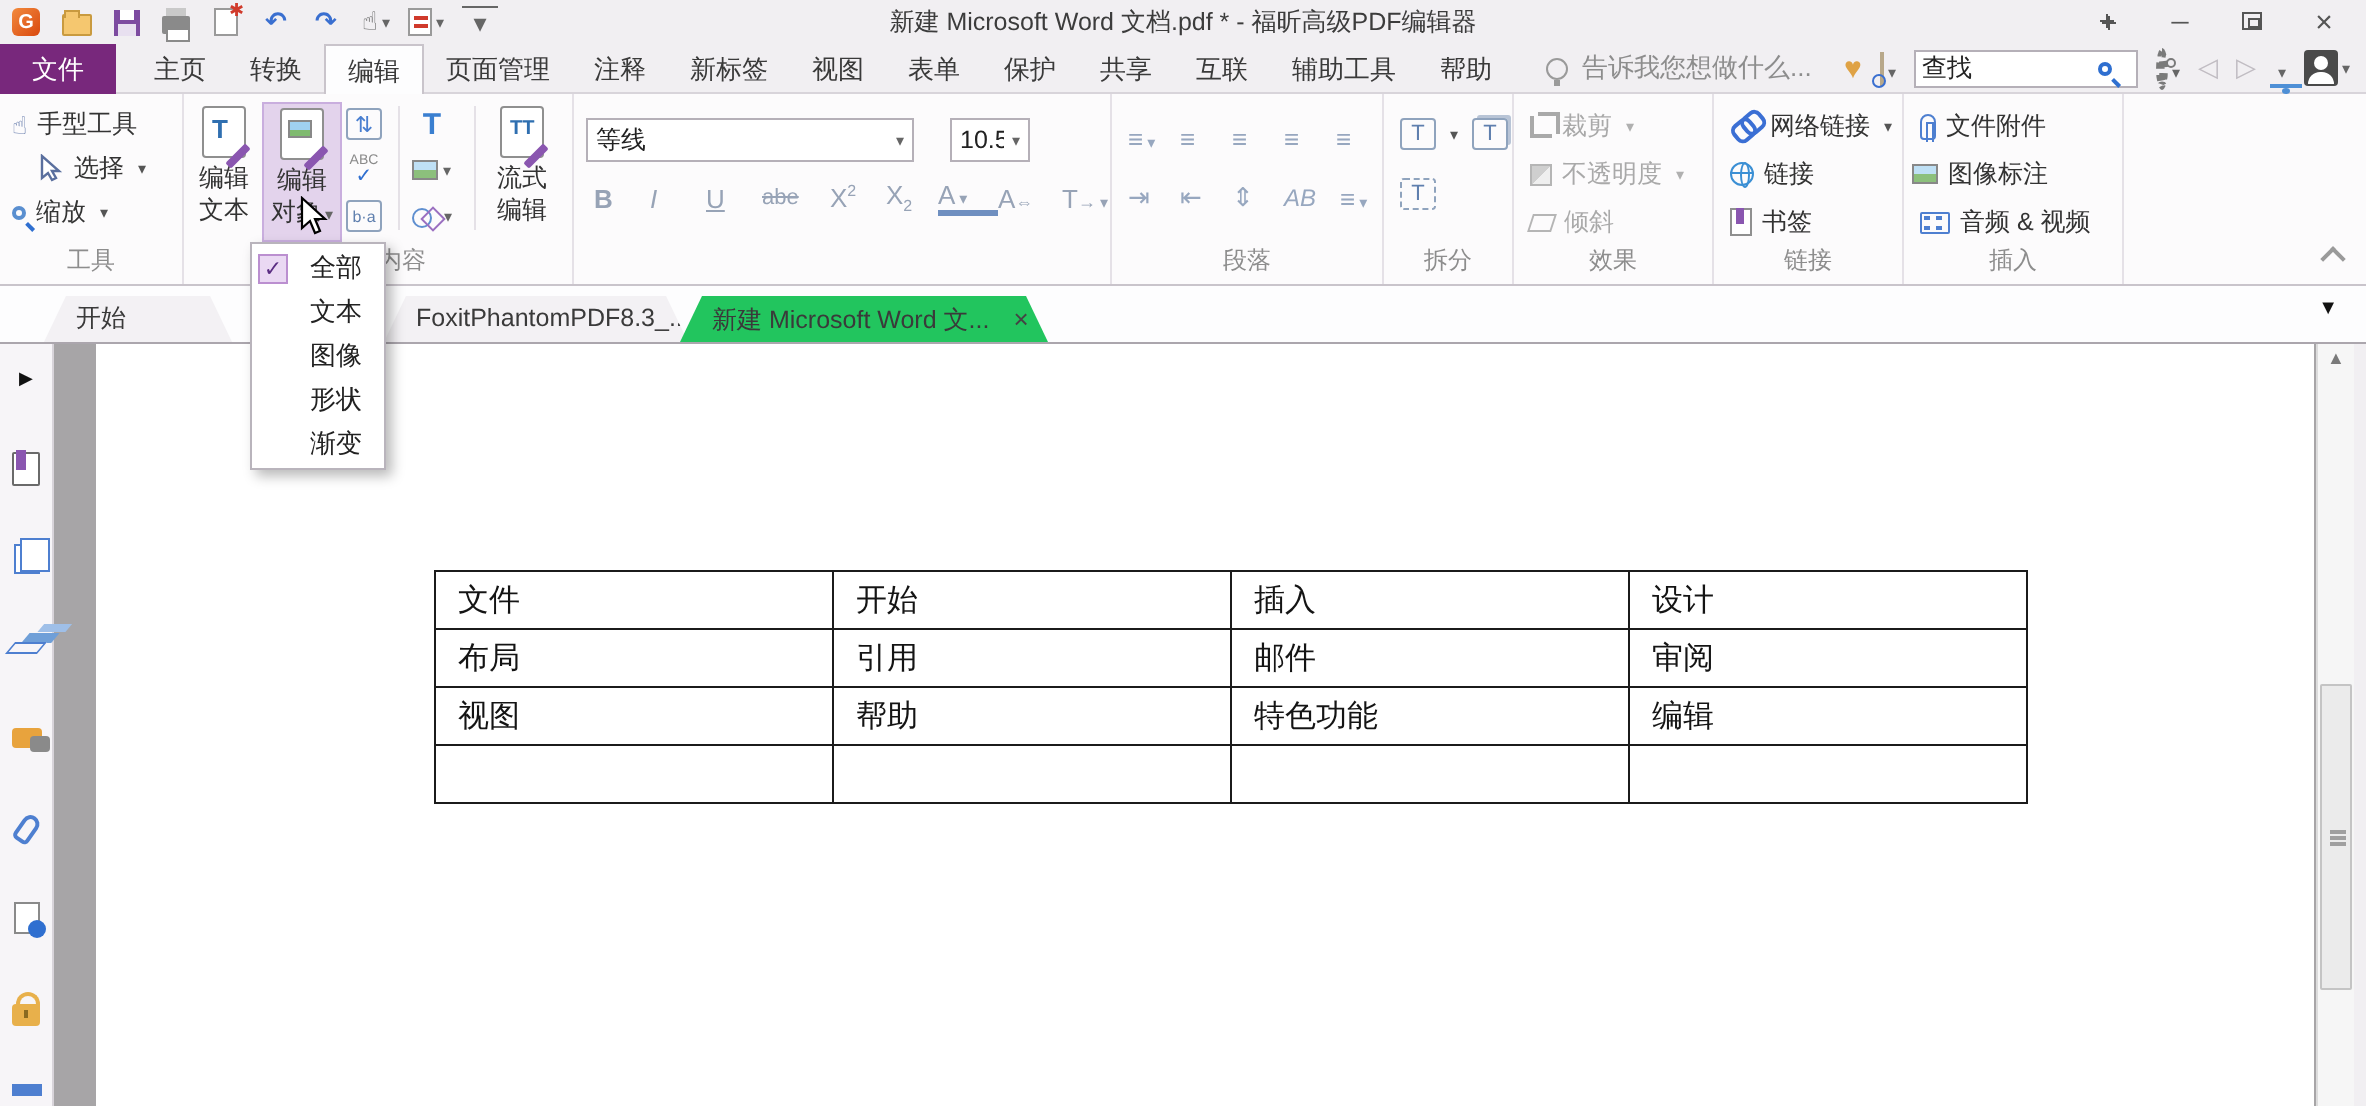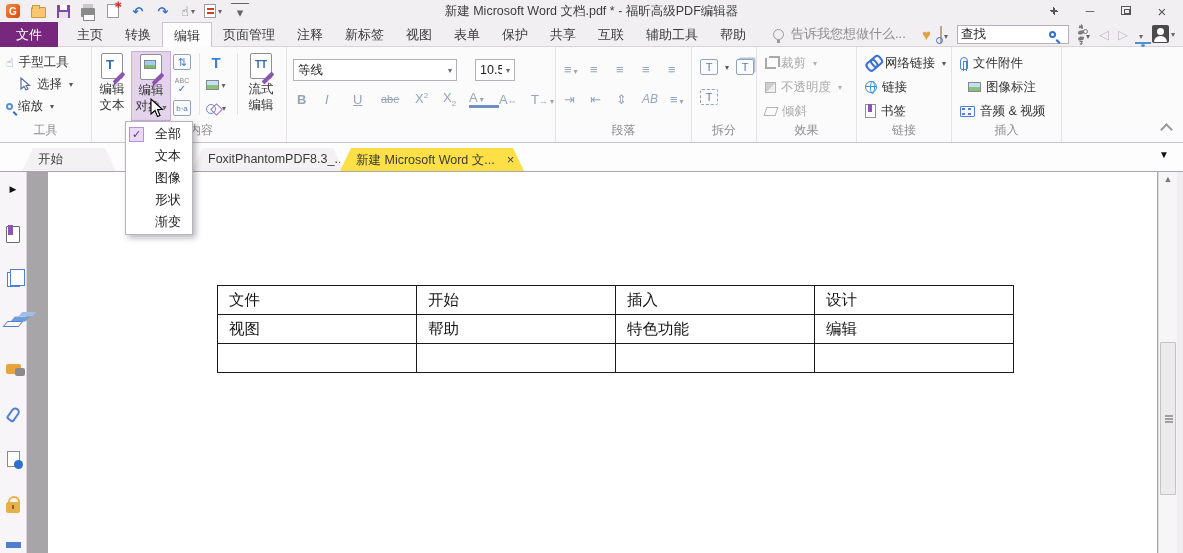--- a/index.html
+++ b/index.html
@@ -78,21 +78,21 @@
   .cropico { display:inline-block; width:11px; height:11px; border-left:2px solid #a9a9a9; border-bottom:2px solid #a9a9a9; position:relative; }
   .cropico::before { content:""; position:absolute; left:2px; top:-2px; width:9px; height:9px; border-right:2px solid #a9a9a9; border-top:2px solid #a9a9a9; }
   .opico { display:inline-block; width:11px; height:11px; background:linear-gradient(135deg,#cfcfcf 50%,#efefef 50%); border:1px solid #b5b5b5; }
   .skico { display:inline-block; width:12px; height:9px; border:1.5px solid #b5b5b5; transform:skewX(-18deg); }
   .collapse-chevron { position:absolute; right:12px; bottom:8px; width:9px; height:9px; border-left:2px solid #9a9a9a; border-top:2px solid #9a9a9a; transform:rotate(45deg); }
   sup,sub { font-size:8px; }
 
   
   .tabbar { position:relative; height:29px; background:#fdfdfe; border-bottom:1px solid #aba6ad; }
   .tab { position:absolute; bottom:0; height:23px; line-height:23px; padding:0 16px; font-size:12.5px; color:#3a3a3a; background:#f3f1f4; clip-path:polygon(11px 0, calc(100% - 11px) 0, 100% 100%, 0 100%); filter:drop-shadow(0 0 1px #a9a4ab); white-space:nowrap; }
-  .tab-active { background:#fde047; z-index:2; }
+  .tab-active { background:#22c55e; z-index:2; }
   .tab .tclose { margin-left:12px; color:#444; font-size:13px; }
   .tab-overflow { position:absolute; right:14px; top:6px; font-size:10px; color:#111; }
 
   
   .main { position:relative; height:381px; background:#a7a5a7; }
   .sidepanel { position:absolute; left:0; top:0; bottom:0; width:27px; background:#f7f5f8; border-right:1px solid #d8d4da; display:flex; flex-direction:column; align-items:center; }
   .spi { width:27px; height:26px; display:flex; align-items:center; justify-content:center; margin-top:19px; }
   .page { position:absolute; left:48px; top:0; width:1109px; bottom:0; background:#fff; }
   .corner-chip { position:absolute; left:85px; top:0; width:16px; height:14px; background:#b3b1b3; }
   .doc-table { position:absolute; left:169px; top:113px; border-collapse:collapse; }
@@ -390,21 +390,21 @@
         <span>书签</span>
       </div>
       <div class="glabel">链接</div>
     </div>
 
     <div class="rgroup" style="left:952px; width:110px;">
       <div class="rrow" style="left:8px; top:6px;">
         <span class="clip"></span>
         <span>文件附件</span>
       </div>
-      <div class="rrow" style="left:16px; top:30px;text-align:center;">
+      <div class="rrow" style="left:4px; top:30px;text-align:center;">
         <span class="minipic"></span>
         <span>图像标注</span>
       </div>
       <div class="rrow" style="left:8px; top:54px;">
         <span class="film"></span>
         <span>音频 &amp; 视频</span>
       </div>
       <div class="glabel">插入</div>
     </div>
 
@@ -452,20 +452,26 @@
 
     <div class="page">
       <span class="corner-chip"></span>
       <table class="doc-table">
         <tbody>
             <tr>
           <td>文件</td>
           <td>开始</td>
           <td>插入</td>
           <td>设计</td>
+        </tr>
+        <tr>
+          <td>布局</td>
+          <td>引用</td>
+          <td>邮件</td>
+          <td>审阅</td>
         </tr>
         <tr>
           <td>视图</td>
           <td>帮助</td>
           <td>特色功能</td>
           <td>编辑</td>
         </tr>
         <tr>
           <td></td>
           <td></td>

